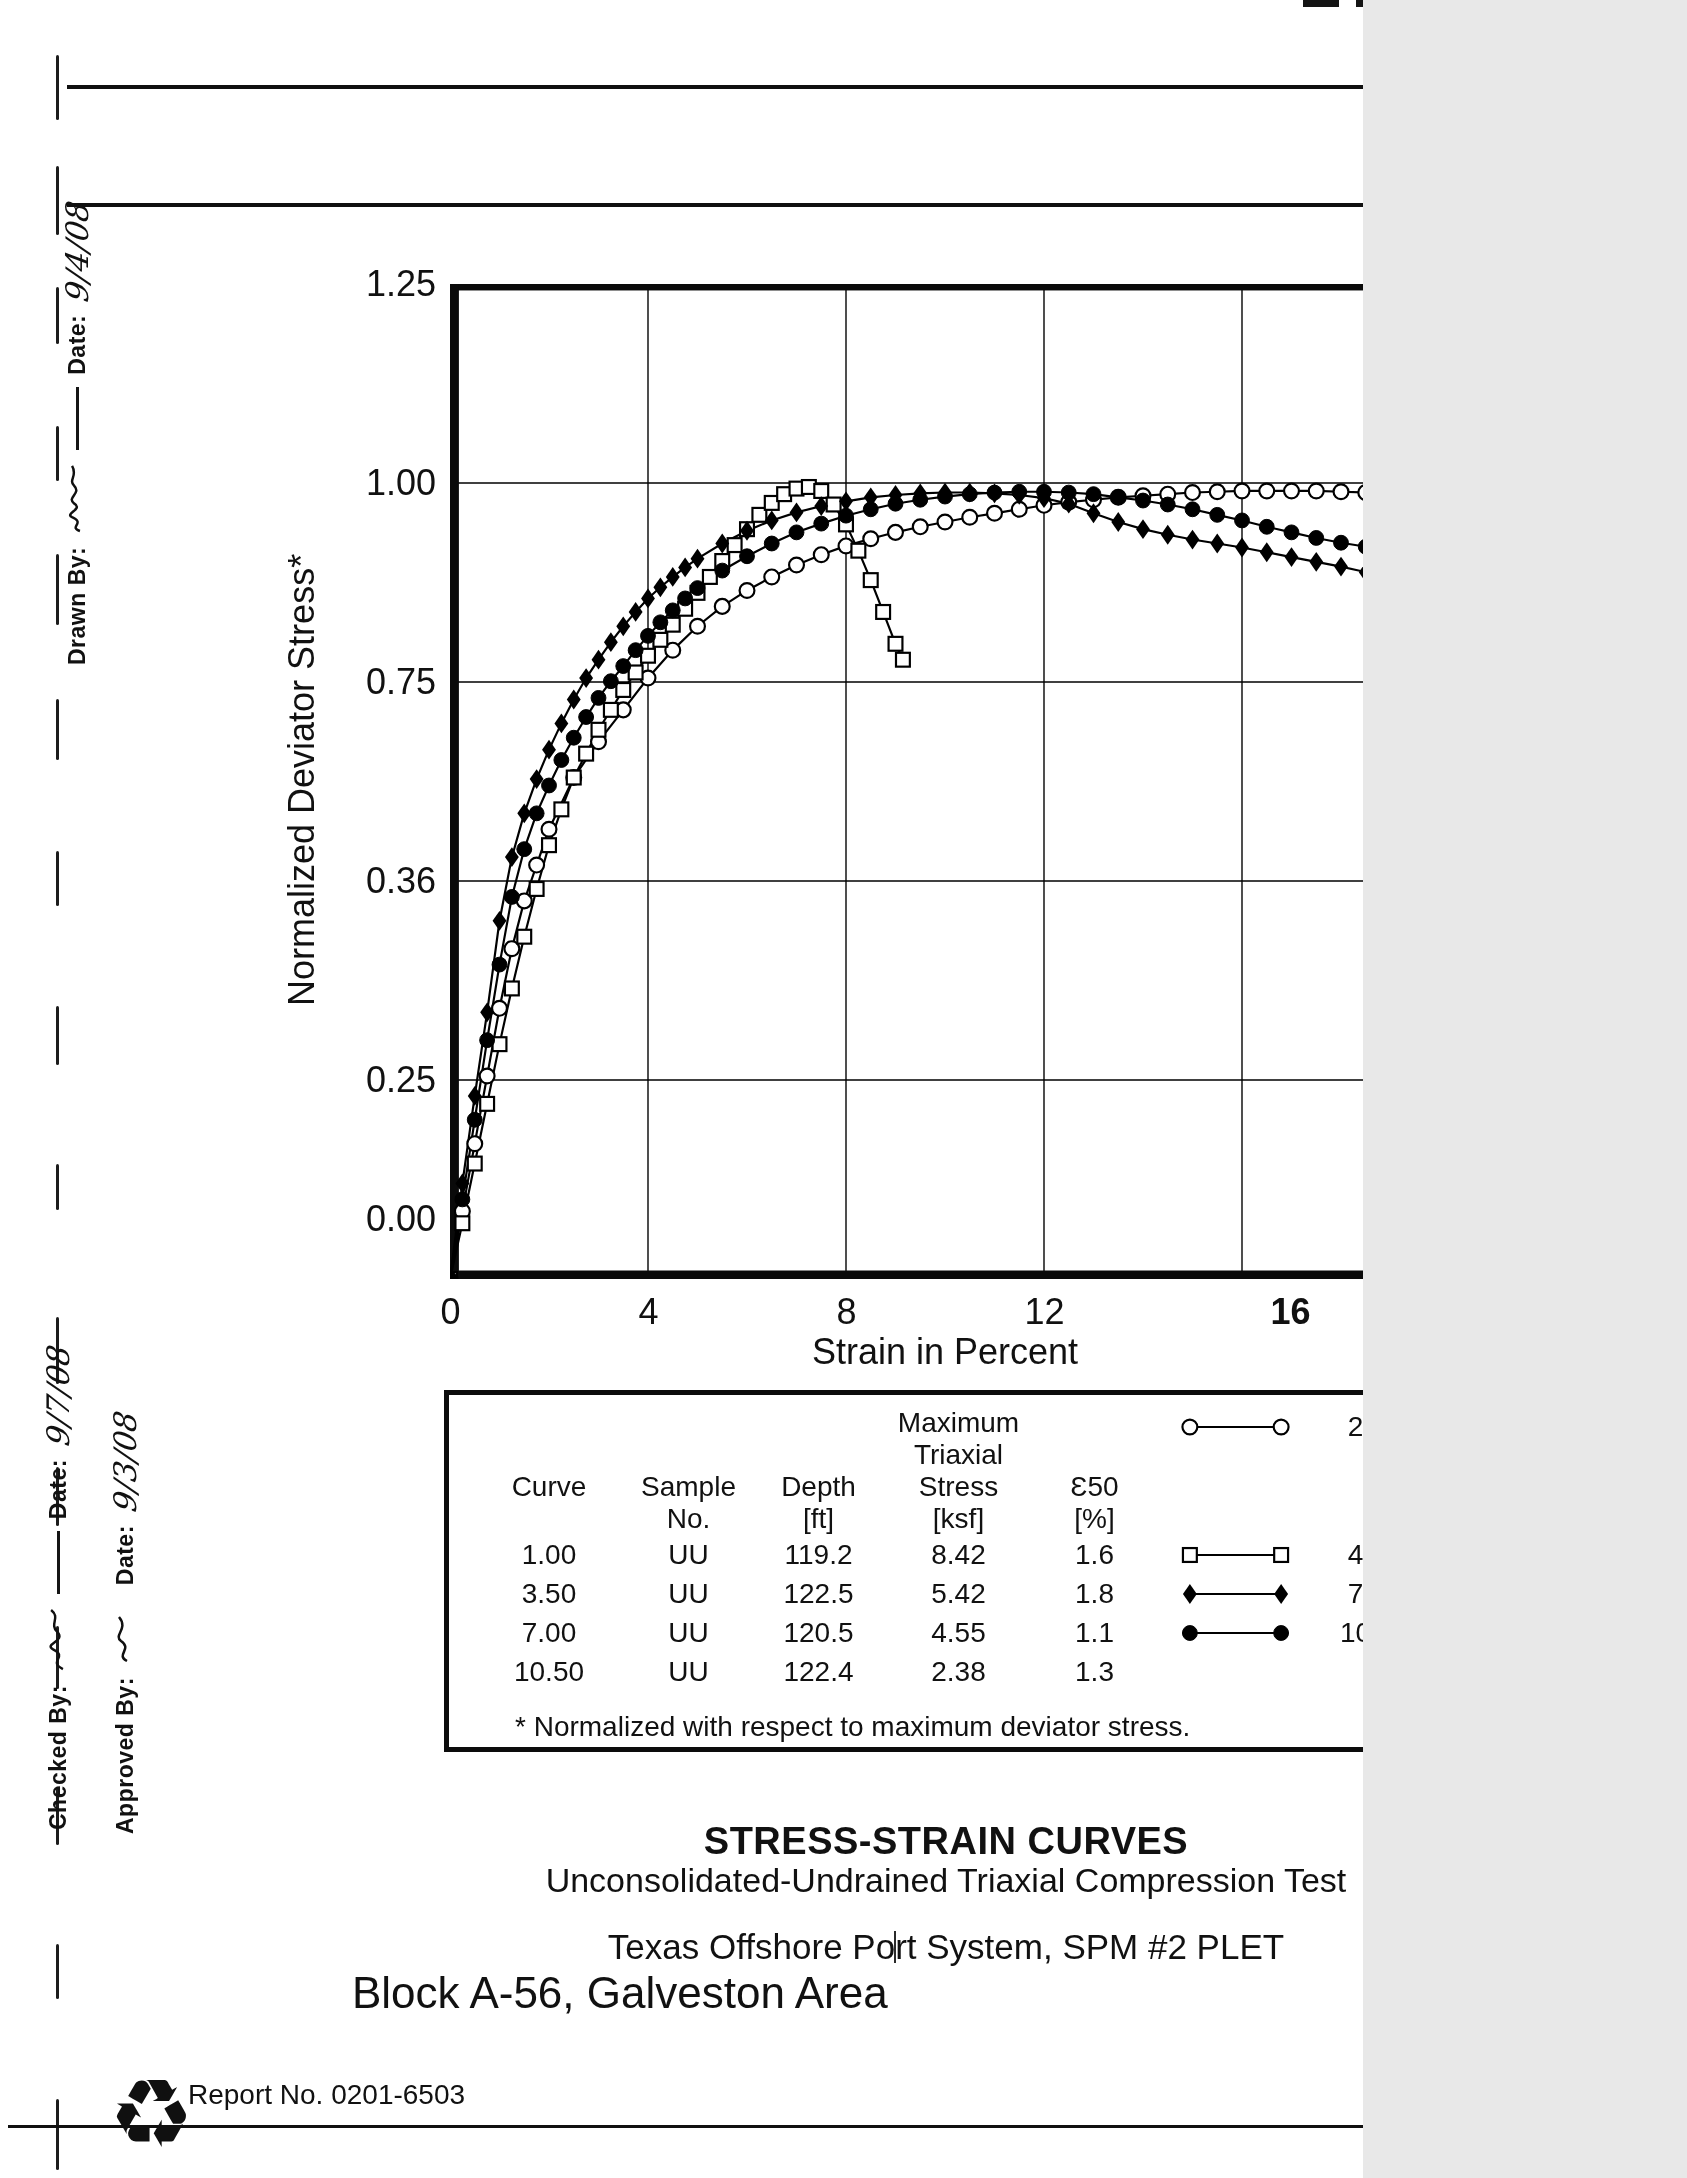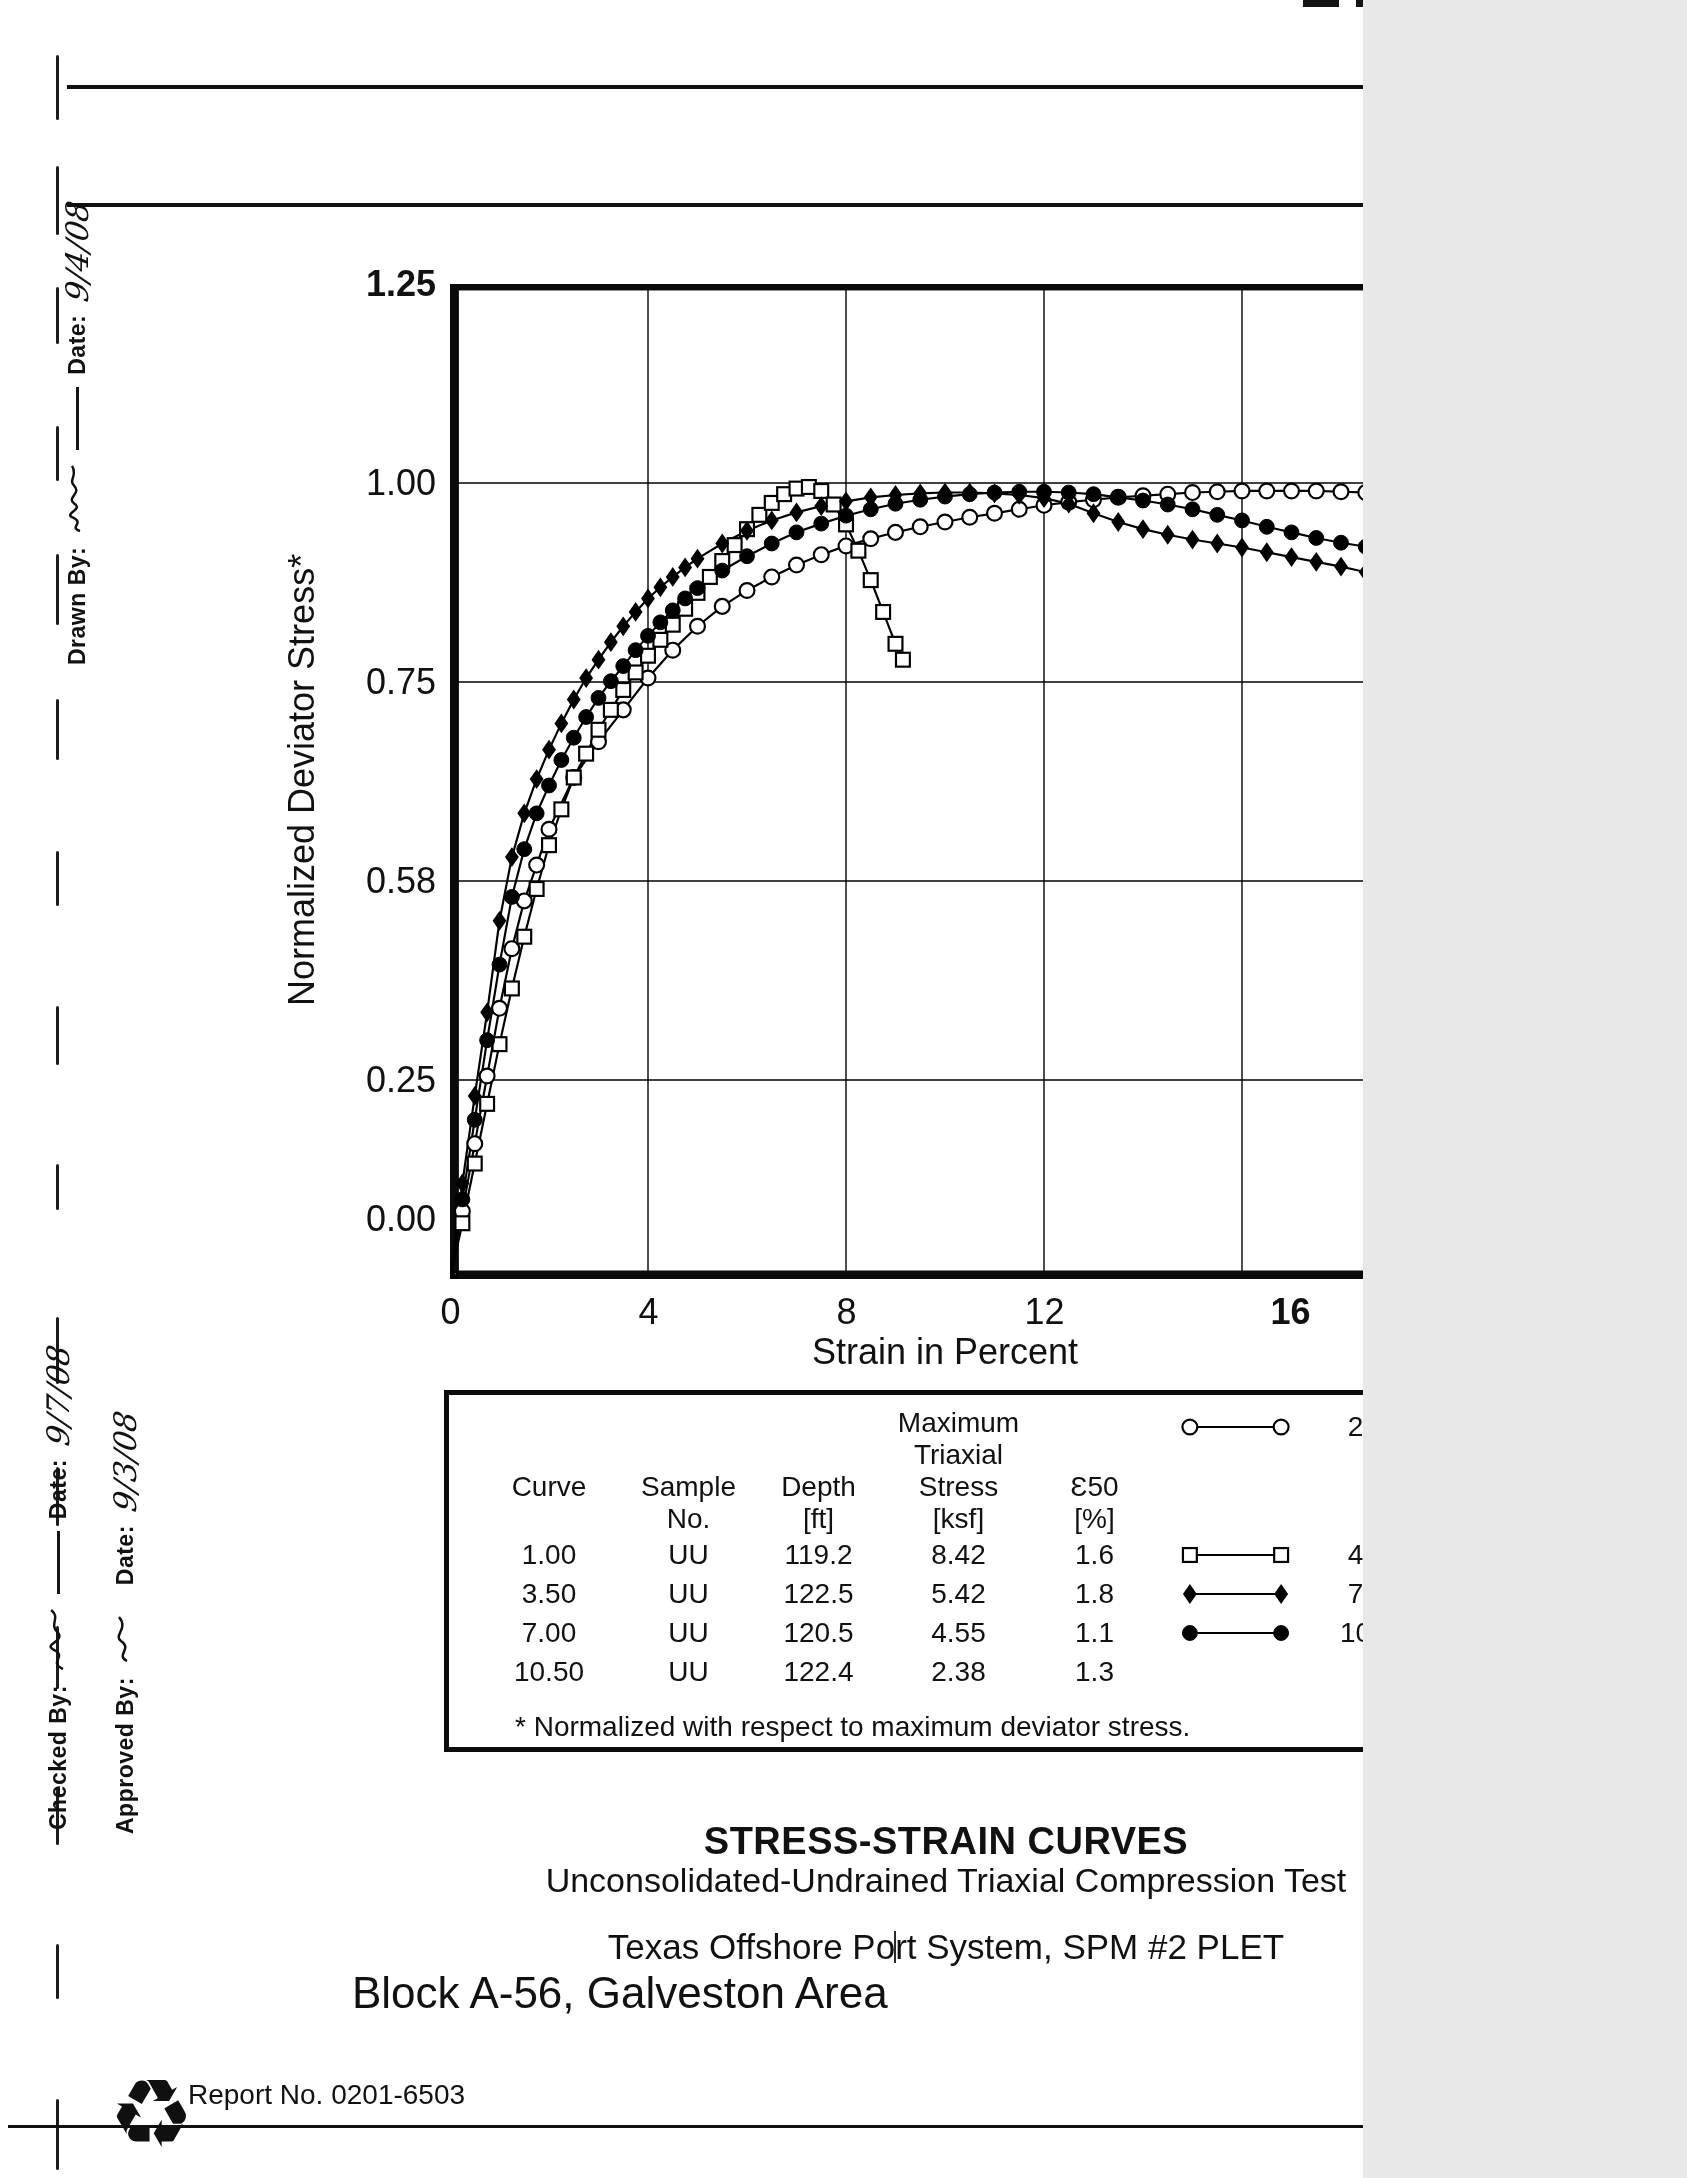--- a/index.html
+++ b/index.html
@@ -142,24 +142,24 @@
     </div>
   </div>
 
   <div class="rotwrap ytitle-anchor abs">
     <div class="rot ytitle">Normalized Deviator Stress*</div>
   </div>
 
   <div id="y-ticks">
       <div class="tick ytick" style="top: 1198px;">0.00</div>
       <div class="tick ytick" style="top: 1059px;">0.25</div>
-      <div class="tick ytick" style="top: 860px;">0.58</div>
+      <div class="tick ytick" style="top: 860px;">0.36</div>
       <div class="tick ytick" style="top: 661px;">0.75</div>
       <div class="tick ytick" style="top: 462px;">1.00</div>
-      <div class="tick ytick" style="top: 263px; font-weight: bold;">1.25</div>
+      <div class="tick ytick" style="top: 263px;">1.25</div>
     </div>
 
   <div class="abs plot">
     <svg id="plot-svg" width="990" height="995" viewBox="0 0 1000 1005">
         <line x1="200" y1="0" x2="200" y2="1005" stroke="#000000" stroke-width="1.4"></line>
         <line x1="400" y1="0" x2="400" y2="1005" stroke="#000000" stroke-width="1.4"></line>
         <line x1="600" y1="0" x2="600" y2="1005" stroke="#000000" stroke-width="1.4"></line>
         <line x1="800" y1="0" x2="800" y2="1005" stroke="#000000" stroke-width="1.4"></line>
         <line x1="0" y1="804" x2="1000" y2="804" stroke="#000000" stroke-width="1.4"></line>
         <line x1="0" y1="603" x2="1000" y2="603" stroke="#000000" stroke-width="1.4"></line>

